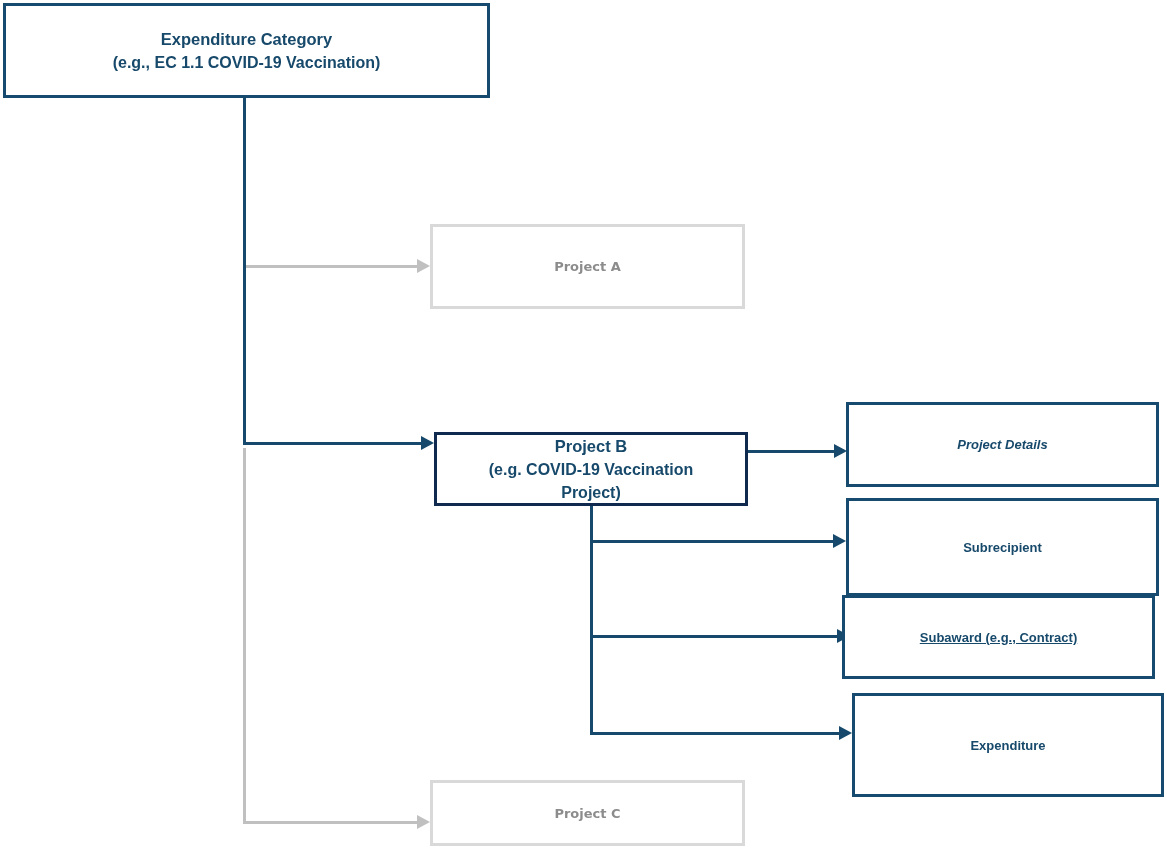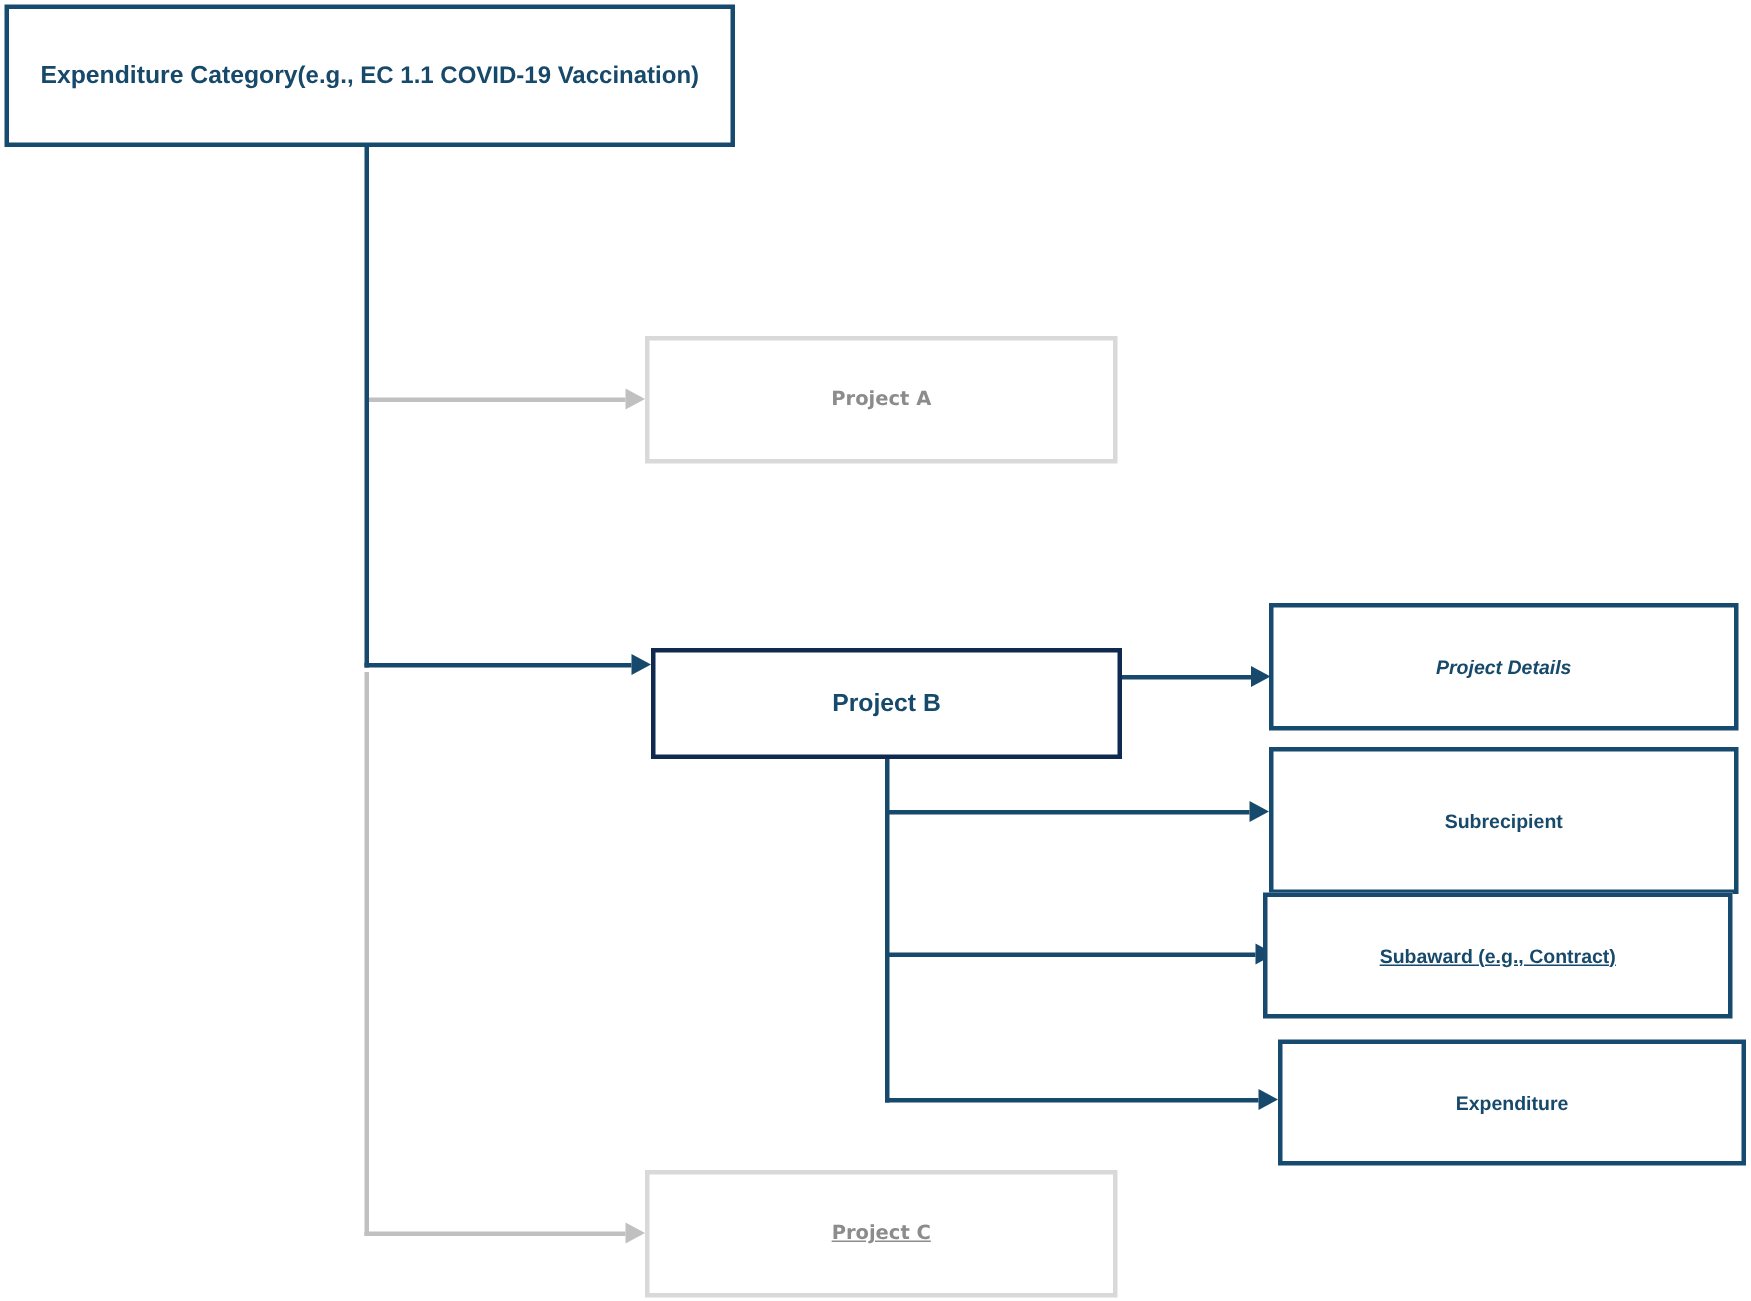--- a/index.html
+++ b/index.html
@@ -9,20 +9,21 @@
     height: 867px;
     background: #ffffff;
     overflow: hidden;
     font-family: "Liberation Sans", sans-serif;
   }
   .box {
     position: absolute;
     box-sizing: border-box;
     background: #ffffff;
     display: flex;
+    flex-direction: column;
     align-items: center;
     justify-content: center;
     text-align: center;
     line-height: 23px;
   }
   .box.navy {
     border: 3px solid var(--navy-border);
     color: var(--navy-text);
   }
   .box.navy-dark {
@@ -65,25 +66,25 @@
   #a-to-subrecip    { left: 833px; top: 534px; }
   #l-to-subaward    { left: 590px; top: 635px; width: 247px; height: 3px; }
   #a-to-subaward    { left: 837px; top: 629px; }
   #l-to-expenditure { left: 590px; top: 732px; width: 249px; height: 3px; }
   #a-to-expenditure { left: 839px; top: 726px; }
 
   
   #box-ec          { left: 3px;   top: 3px;   width: 487px; height: 95px; }
   #box-project-a   { left: 430px; top: 224px; width: 315px; height: 85px; }
   #box-project-b   { left: 434px; top: 393px; width: 314px; height: 74px; margin-top: 39px; }
-  #box-project-c   { left: 430px; top: 780px; width: 315px; height: 85px; text-decoration: underline; }
+  #box-project-c   { left: 430px; top: 780px; width: 315px; height: 66px; }
   #box-details     { left: 846px; top: 402px; width: 313px; height: 85px; font-style: italic; }
   #box-subrecip    { left: 846px; top: 498px; width: 313px; height: 98px; }
   #box-subaward    { left: 842px; top: 595px; width: 313px; height: 84px; text-decoration: underline; }
-  #box-expenditure { left: 852px; top: 693px; width: 312px; height: 84px; }
+  #box-expenditure { left: 852px; top: 693px; width: 312px; height: 104px; }
 </style>
 </head>
 <body>
 
 <div class="canvas">
 
   <div class="line navy" id="l-ec-stem"></div>
   <div class="line navy" id="l-to-b"></div>
   <div class="arrow navy" id="a-to-b"></div>
   <div class="line gray" id="l-gray-stem"></div>
@@ -106,20 +107,21 @@
     <div class="title">Expenditure Category</div>
     <div class="subtitle">(e.g., EC 1.1 COVID-19 Vaccination)</div>
   </div>
 
   <div class="box gray" id="box-project-a">
     <div class="title">Project A</div>
   </div>
 
   <div class="box navy navy-dark" id="box-project-b">
     <div class="title">Project B</div>
+    <div class="subtitle">(e.g. COVID-19 Vaccination Project)</div>
   </div>
 
   <div class="box gray" id="box-project-c">
     <div class="title">Project C</div>
   </div>
 
   <div class="box navy" id="box-details">
     <div class="title">Project Details</div>
   </div>
 

